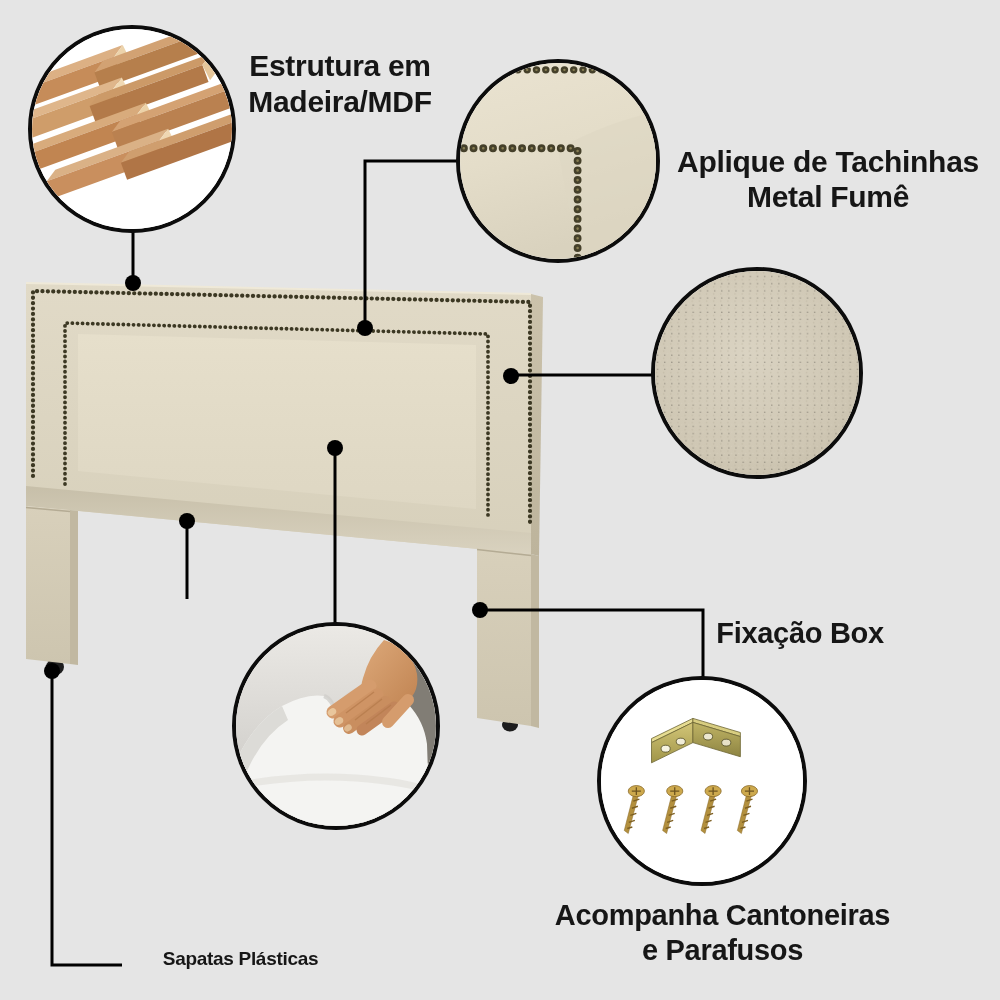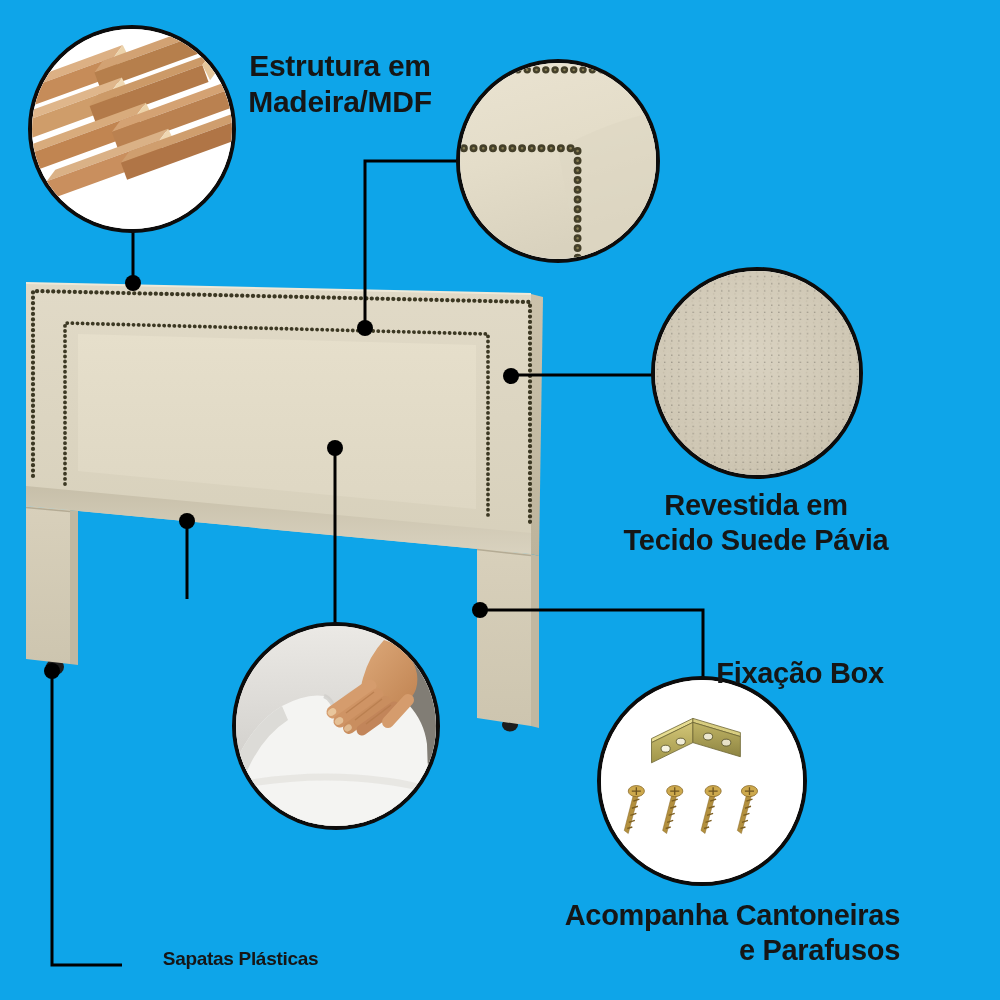--- a/index.html
+++ b/index.html
@@ -1,36 +1,36 @@
 <!DOCTYPE html>
 <html><head>
 <meta charset="utf-8">
 <style>
   html,body{margin:0;padding:0;background:#ffffff;}
   .canvas{
-    position:relative;width:1000px;height:1000px;background:#0ea5e9;overflow:hidden;
+    position:relative;width:1000px;height:1000px;background:#e5e5e5;overflow:hidden;
     font-family:"Liberation Sans","DejaVu Sans",sans-serif;
   }
   .scene-svg{position:absolute;left:0;top:0;width:1000px;height:1000px;}
   .callout-circle{
     position:absolute;border:4px solid #0c0c0c;border-radius:50%;
     overflow:hidden;box-sizing:border-box;background:#fff;
   }
   .callout-circle svg{display:block;width:100%;height:100%;}
   .label{
     position:absolute;font-weight:bold;color:#161616;text-align:center;
     white-space:pre-line;letter-spacing:-0.3px;
   }
   .lab-estrutura{left:210px;top:48px;width:260px;font-size:30px;line-height:36px;}
   .lab-aplique{left:668px;top:144px;width:320px;font-size:30px;line-height:35px;}
   .lab-revestida{left:616px;top:488px;width:280px;font-size:29px;line-height:35px;}
   .lab-forro{left:108px;top:600px;width:160px;font-size:28px;line-height:30px;}
   .lab-estofada{left:174px;top:837px;width:320px;font-size:29px;line-height:32px;}
-  .lab-fixacao{left:700px;top:658px;width:200px;font-size:29px;line-height:31px;}
-  .lab-acompanha{left:545px;top:898px;width:355px;font-size:29px;line-height:35px;text-align:right;}
+  .lab-fixacao{left:700px;top:618px;width:200px;font-size:29px;line-height:31px;}
+  .lab-acompanha{left:545px;top:898px;width:355px;font-size:29px;line-height:35px;}
   .lab-sapatas{left:118px;top:943px;width:245px;font-size:19px;line-height:31px;}
   .circ-wood{left:28px;top:25px;width:208px;height:208px;}
   .circ-tach{left:456px;top:59px;width:204px;height:204px;}
   .circ-suede{left:651px;top:267px;width:212px;height:212px;}
   .circ-foam{left:232px;top:622px;width:208px;height:208px;}
   .circ-cant{left:597px;top:676px;width:210px;height:210px;}
 </style>
 </head>
 <body>
 
@@ -274,20 +274,20 @@
           <path d="M -3,10 L 3,8 M -4.5,17 L 1.5,15 M -6,24 L 0,22 M -7.5,31 L -1.5,29 M -9,37 L -4,35.5" stroke="#7d5f22" stroke-width="1.4"></path>
           <ellipse cx="0" cy="0" rx="8" ry="5.5" fill="#cda94d" stroke="#8a6a28" stroke-width="0.8"></ellipse>
           <path d="M -4.5,0 L 4.5,0 M 0,-3.8 L 0,3.8" stroke="#6d5420" stroke-width="1.3"></path>
         </g>
       </g>
     </svg>
   </div>
 
   <div class="label lab-estrutura">Estrutura em
 Madeira/MDF</div>
-  <div class="label lab-revestida">Revestida em
-Tecido Suede Pávia</div>
+  <div class="label lab-aplique">Aplique de Tachinhas
+Metal Fumê</div>
   <div class="label lab-fixacao">Fixação Box</div>
   <div class="label lab-acompanha">Acompanha Cantoneiras
 e Parafusos</div>
   <div class="label lab-sapatas">Sapatas Plásticas</div>
 
 </div>
 
 </body></html>

